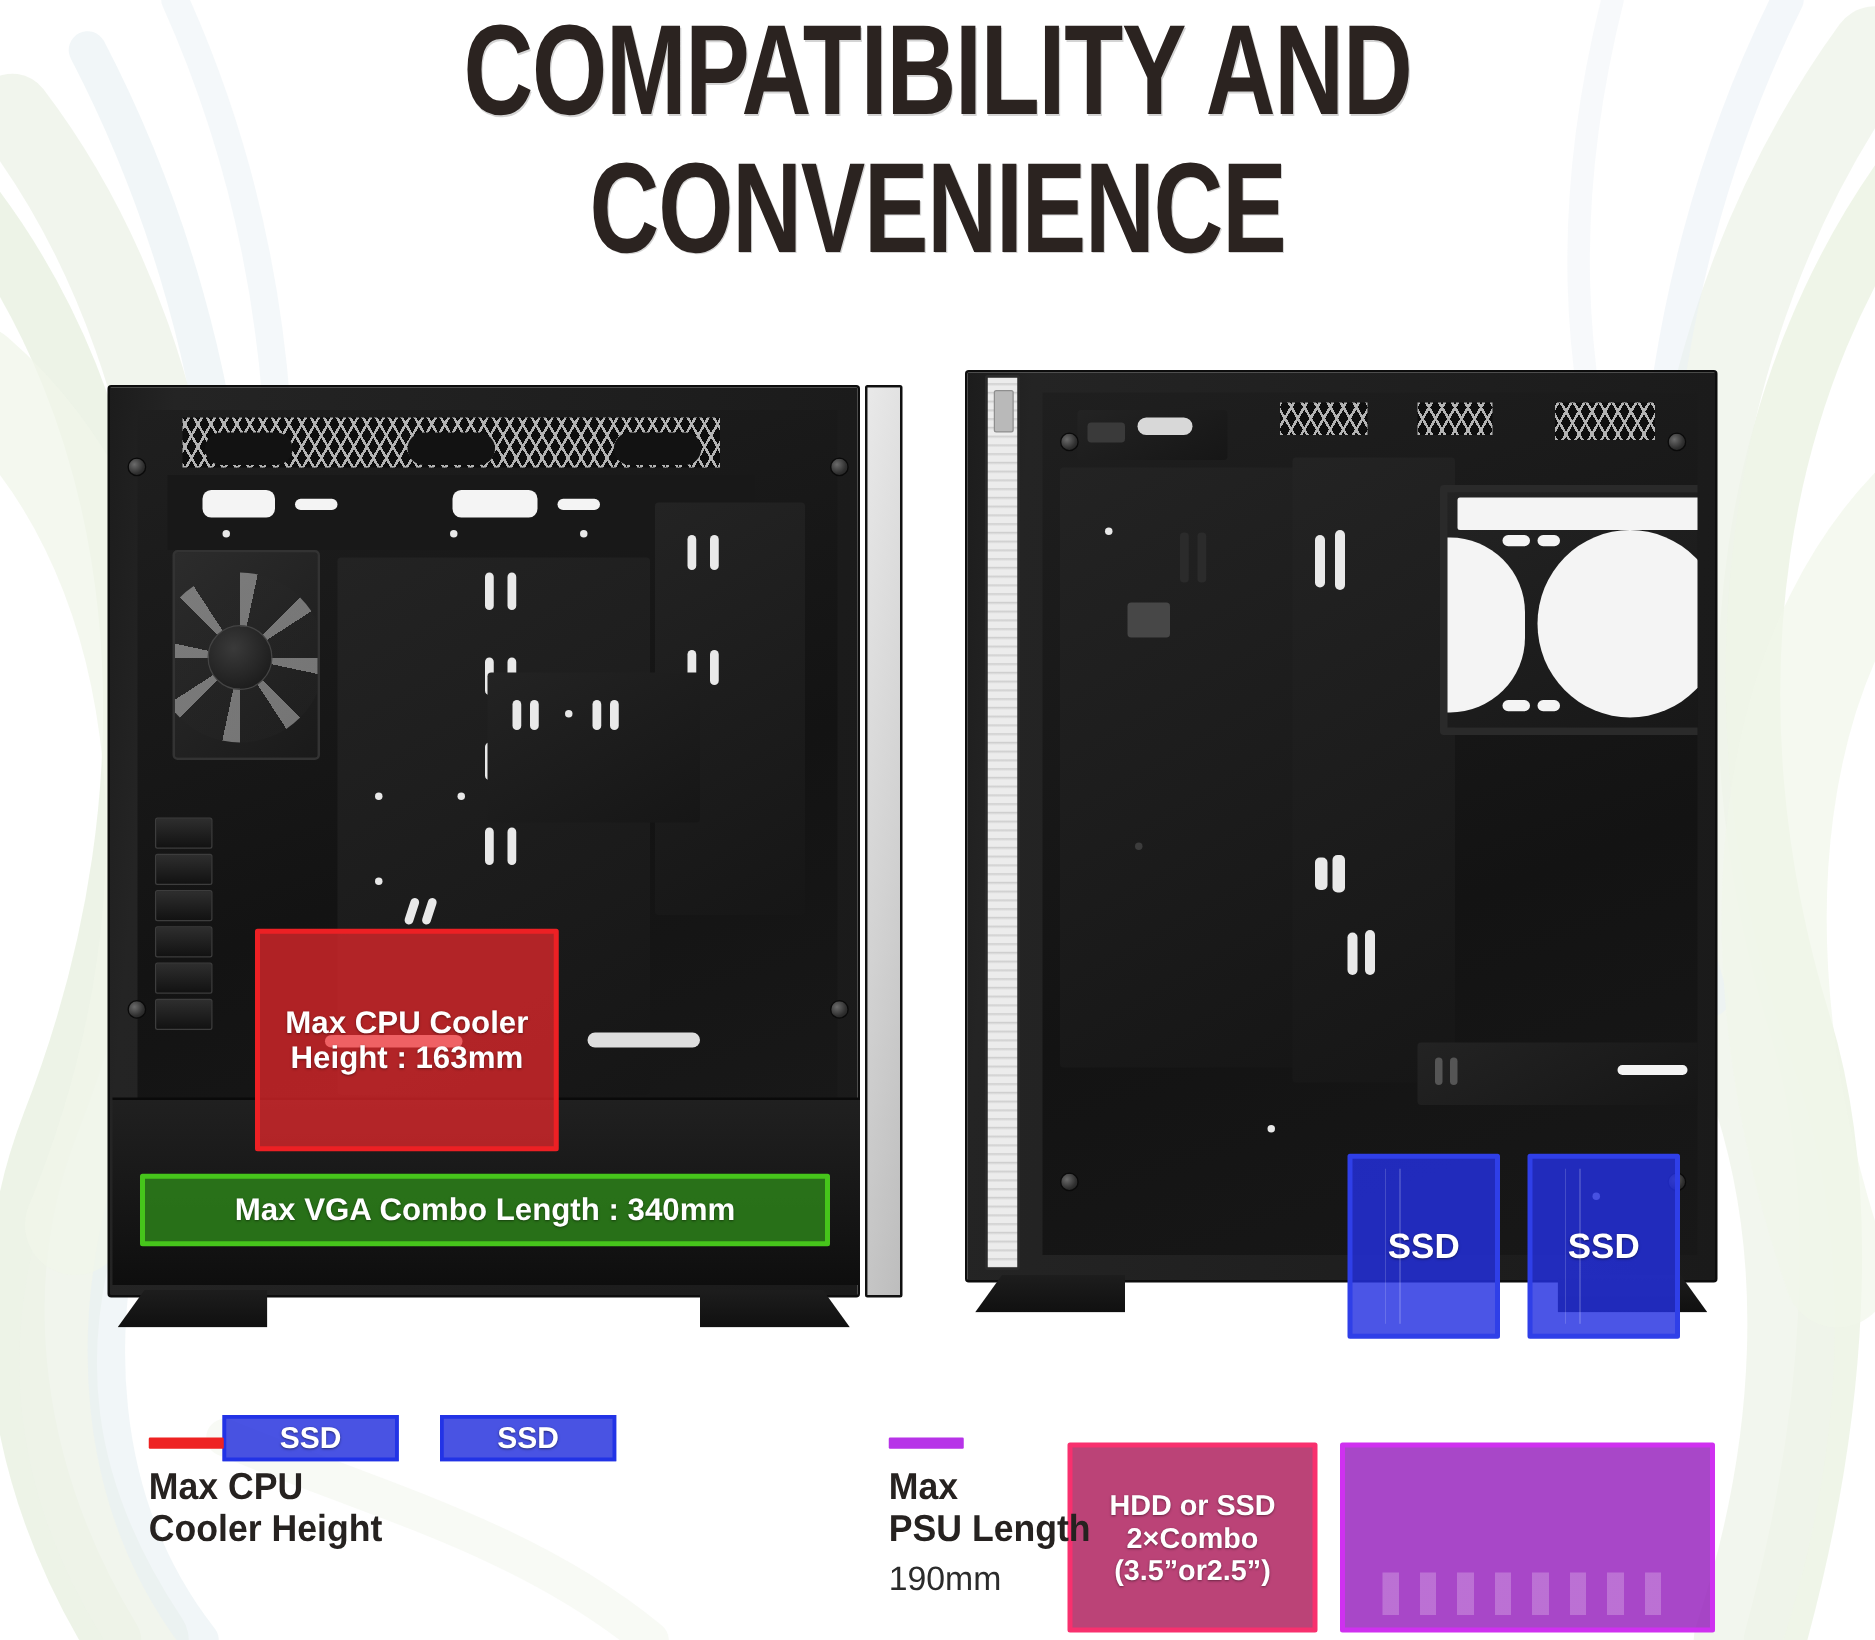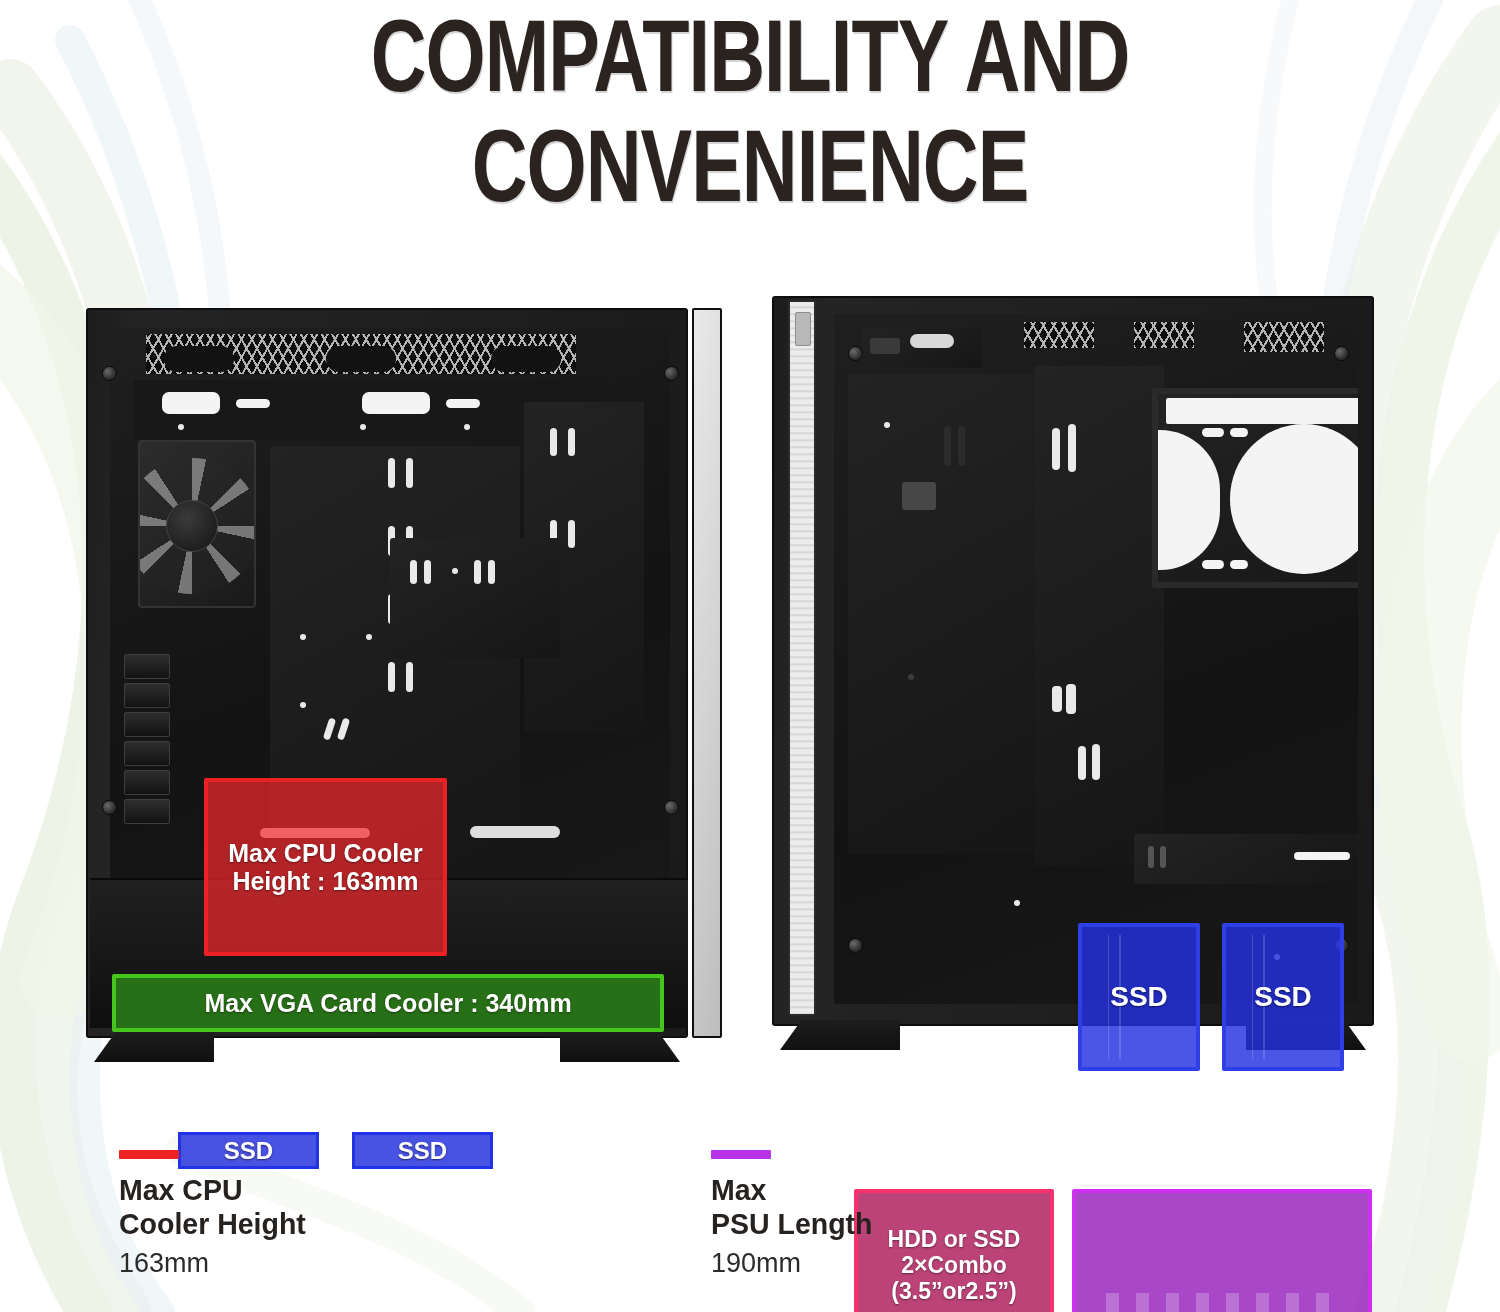--- a/index.html
+++ b/index.html
@@ -158,21 +158,20 @@
   
   .callout{
     position:absolute; z-index:5;
     display:flex; align-items:center; justify-content:center;
     text-align:center;
     color:#ffffff;
     font-weight:bold;
     line-height:1.14;
     text-shadow:0 1px 2px rgba(0,0,0,.45);
     border-radius:2px;
-    margin-top:35px;
   }
   .c-red{
     left:118px; top:435px; width:243px; height:178px;
     background:rgba(237,40,45,.72);
     border:4px solid #ed2024;
     font-size:25px;
   }
   .c-green{
     left:26px; top:631px; width:552px; height:58px;
     background:rgba(46,138,26,.78);
@@ -355,21 +354,21 @@
   </div>
 
   <div class="side-strip"></div>
 
   <div class="callout c-red">
     <span style="white-space:pre-line">Max CPU Cooler
 Height : 163mm</span>
   </div>
 
   <div class="callout c-green">
-    <span>Max VGA Card Cooler : 340mm</span>
+    <span>Max VGA Combo Length : 340mm</span>
   </div>
 
   <div class="ssd-bar b1">
     <span>SSD</span>
   </div>
   <div class="ssd-bar b2">
     <span>SSD</span>
   </div>
 </div>
 
@@ -460,21 +459,20 @@
 </div>
 
 <div class="legend">
 
   <div class="leg-item" style="left:103px; width:300px;">
     <div class="leg-bars">
       <div class="leg-bar" style="background:#ee2222"></div>
     </div>
     <div class="leg-title">Max CPU
 Cooler Height</div>
-    <div class="leg-val">163mm</div>
   </div>
 
 
   <div class="leg-item" style="left:695px; width:280px;">
     <div class="leg-bars">
       <div class="leg-bar" style="background:#b733e8"></div>
     </div>
     <div class="leg-title">Max
 PSU Length</div>
     <div class="leg-val">190mm</div>

